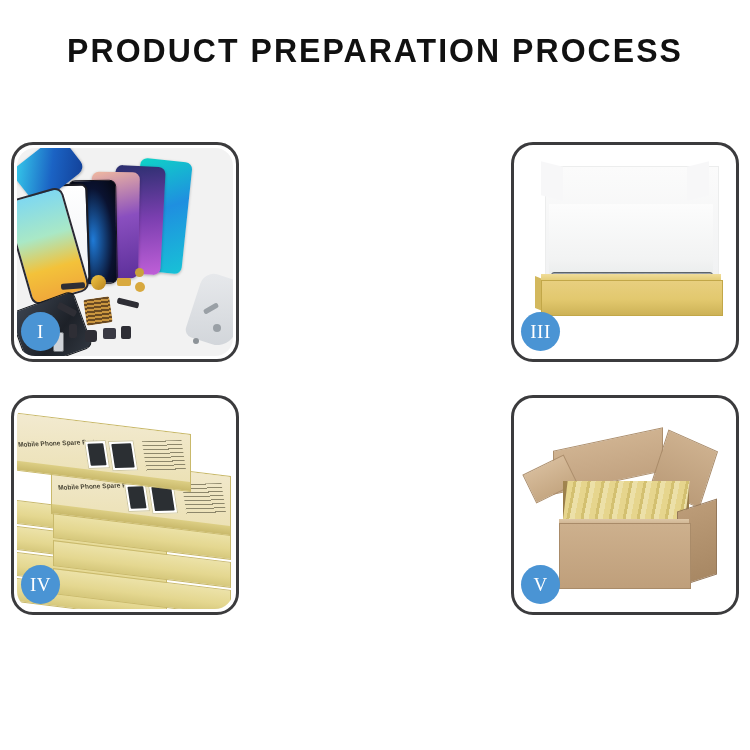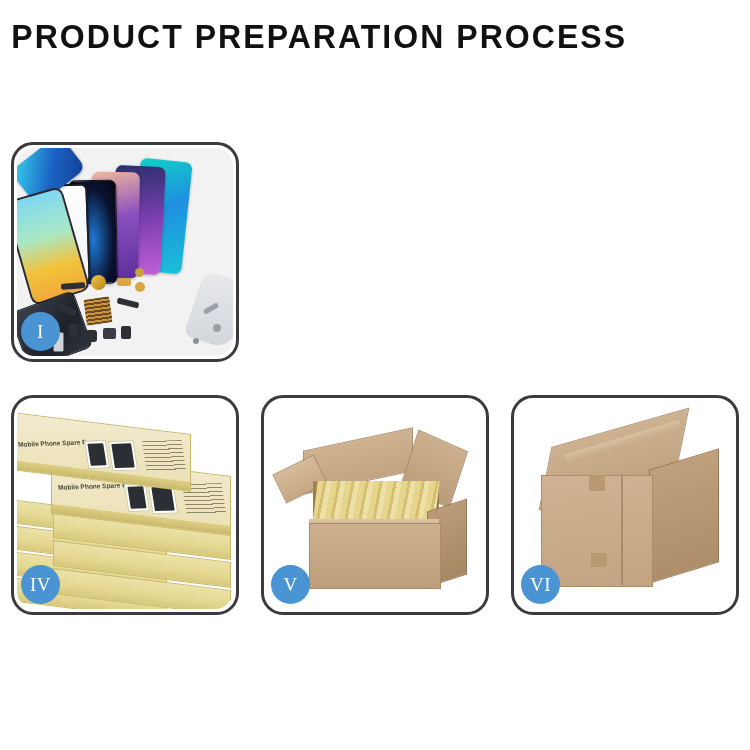--- a/index.html
+++ b/index.html
@@ -12,21 +12,22 @@
     height: 750px;
     font-family: "Liberation Sans", sans-serif;
     color: #111111;
     overflow: hidden;
     position: relative;
   }
 
   
   .header {
     width: 750px;
-    padding-top: 20px;
+    padding-top: 34px;
+    text-align: center;
   }
   .page-title {
     font-family: "Liberation Sans", sans-serif;
     font-size: 33px;
     font-weight: 700;
     letter-spacing: 2.1px;
     color: #111111;
     line-height: 1;
     margin: 0;
     transform: scaleX(0.97);
@@ -412,20 +413,39 @@
           <div class="pt pt-l"></div>
           <div class="pt pt-m"></div>
           <div class="pt pt-n"></div>
           <div class="pt pt-o"></div>
         </div>
       </div>
       <div class="badge">I</div>
     </div>
 
 
+    <div class="panel">
+      <div class="panel-media">
+        <div class="scene-openbox">
+          <div class="ob-backwall"></div>
+          <div class="ob-lid-l"></div>
+          <div class="ob-lid-r"></div>
+          <div class="ob-foam"></div>
+          <div class="ob-side-l"></div>
+          <div class="ob-side-r"></div>
+          <div class="ob-screen">
+            <div class="ob-screen-dot"></div>
+            <div class="ob-screen-red"></div>
+          </div>
+          <div class="ob-front-lip"></div>
+          <div class="ob-front"></div>
+        </div>
+      </div>
+      <div class="badge">III</div>
+    </div>
   </div>
 
   <div class="row row-2">
 
     <div class="panel">
       <div class="panel-media">
         <div class="scene-stack">
 
           <div class="sbox" style="left:-4px; top:186px; width:152px; height:22px; transform:skewY(7deg);"></div>
           <div class="sbox" style="left:-4px; top:160px; width:152px; height:22px; transform:skewY(7deg);"></div>
@@ -470,29 +490,15 @@
           <div class="ct-inner"></div>
           <div class="ct-fill"></div>
           <div class="ct-side"></div>
           <div class="ct-rim"></div>
           <div class="ct-front"></div>
         </div>
       </div>
       <div class="badge">V</div>
     </div>
 
-    <div class="panel">
-      <div class="panel-media">
-        <div class="scene-sealed">
-          <div class="sc-top"></div>
-          <div class="sc-tape"></div>
-          <div class="sc-side"></div>
-          <div class="sc-front"></div>
-          <div class="sc-seam"></div>
-          <div class="sc-nick-a"></div>
-          <div class="sc-nick-b"></div>
-        </div>
-      </div>
-      <div class="badge">VI</div>
-    </div>
   </div>
 
 </div>
 
 </body></html>

